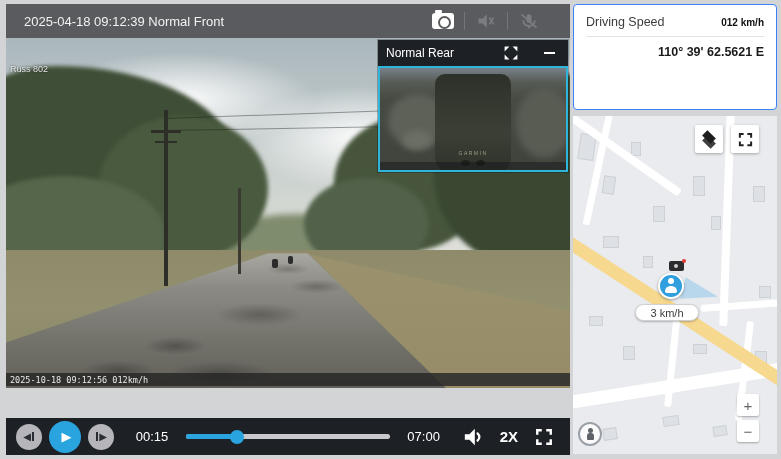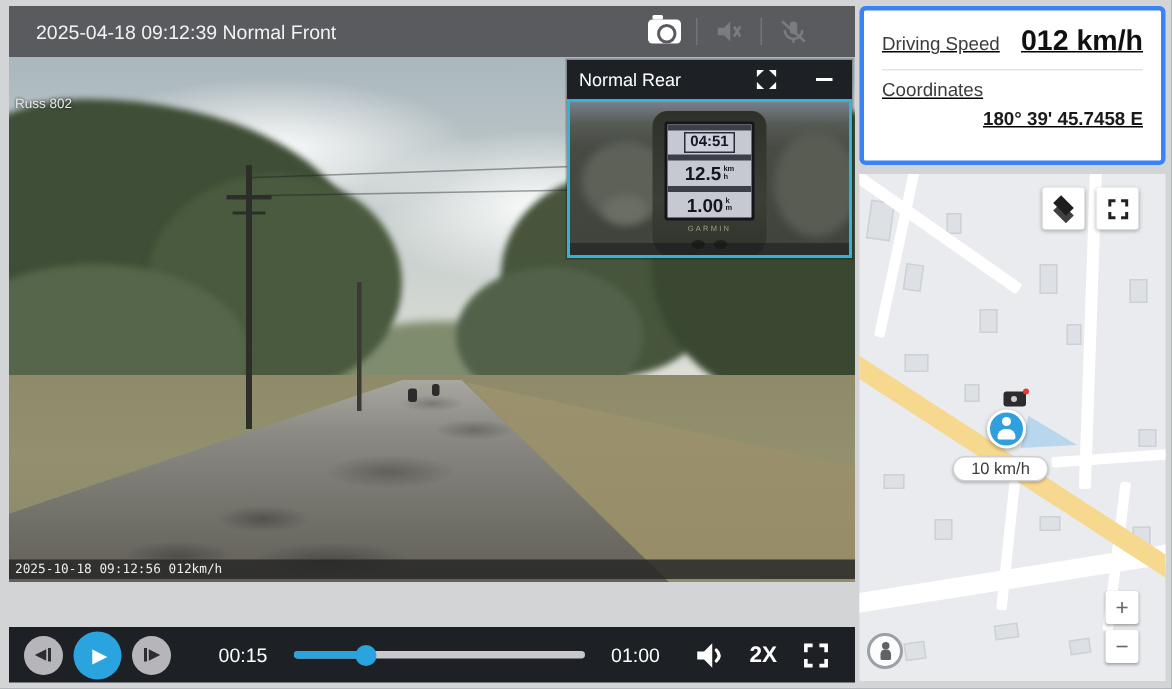--- a/index.html
+++ b/index.html
@@ -80,33 +80,33 @@
   .pip-bottom-strip { position:absolute; left:0; right:0; bottom:0; height:8px; background:rgba(18,20,26,.45); }
 
   
   .controls { position:absolute; left:6px; top:418px; width:564px; height:37px; background:var(--controlbar,#1d2126); display:flex; align-items:center; padding:0 10px; color:#fff; }
   .btn-circle { border-radius:50%; display:flex; align-items:center; justify-content:center; border:none; cursor:pointer; }
   .btn-prev,.btn-next { width:26px; height:26px; background:#b6b6ba; color:#2a2d33; }
   .btn-prev .tri,.btn-next .tri { font-size:10px; line-height:1; }
   .fbar { width:2px; height:9px; background:#2a2d33; margin:0 1px; }
   .btn-play { width:32px; height:32px; background:var(--accent,#2aa4df); color:#fff; margin:0 7px; font-size:13px; padding-left:3px; }
   .time { font-size:13px; width:44px; text-align:center; flex:none; }
-  .time-current { margin-left:26px; }
+  .time-current { margin-left:16px; }
   .track { flex:1; height:5px; background:#c9c9cd; border-radius:3px; position:relative; margin:0 12px; cursor:pointer; }
   .track-fill { position:absolute; left:0; top:0; bottom:0; background:var(--accent,#2aa4df); border-radius:3px; }
   .track-thumb { position:absolute; top:50%; left:25%; width:14px; height:14px; background:var(--accent,#2aa4df); border-radius:50%; transform:translate(-50%,-50%); cursor:grab; }
   .vol-btn { background:none; border:none; margin-left:12px; width:30px; height:26px; display:flex; align-items:center; justify-content:center; cursor:pointer; }
   .rate-btn { font-size:15px; font-weight:bold; margin:0 12px; background:none; border:none; color:#fff; cursor:pointer; font-family:inherit; }
   .fs-btn { background:none; border:none; width:28px; height:26px; display:flex; align-items:center; justify-content:center; cursor:pointer; margin-right:2px; }
 
   
-  .info-card { position:absolute; left:573px; top:4px; width:204px; height:106px; background:#fff; border:3px solid #3b82f6; border-radius:4px; padding:10px 12px 8px;text-decoration:underline; }
+  .info-card { position:absolute; left:573px; top:4px; width:204px; height:106px; background:#fff; border:1px solid #3b82f6; border-radius:4px; padding:10px 12px 8px; }
   .info-row1 { display:flex; justify-content:space-between; align-items:baseline; }
   .info-label { font-size:12.5px; color:#3c3c3c; }
-  .speed-value { font-size:19px; font-weight:bold; color:#101010; }
+  .speed-value { font-size:10px; font-weight:bold; color:#101010; }
   .info-div { border-top:1px solid #e4e4e4; margin:7px 0 6px; }
   .coord-lines { text-align:right; font-size:12.5px; font-weight:bold; color:#1a1a1a; line-height:18px; margin-top:3px; }
 
   
   .map { position:absolute; left:573px; top:116px; width:204px; height:338px; background:#e9ebee; overflow:hidden; cursor:grab; }
   .bld { position:absolute; background:#dde0e4; border:1px solid #cdd1d6; }
   .road-w { position:absolute; background:#ffffff; border-radius:2px; }
   .r-yellow { position:absolute; left:-50px; top:90px; width:330px; height:13px; background:var(--map-road-yellow,#f6d88e); transform:rotate(33deg); transform-origin:left center; border-radius:2px; }
   .heading { position:absolute; left:110px; top:161px; width:0; height:0; border-left:36px solid rgba(110,185,235,.4); border-top:11px solid transparent; border-bottom:11px solid transparent; transform:rotate(14deg); transform-origin:left center; }
   .marker { position:absolute; left:85px; top:157px; width:26px; height:26px; background:var(--marker-blue,#2f9fdd); border:2px solid #fff; border-radius:50%; box-shadow:0 1px 3px rgba(0,0,0,.35); cursor:pointer; }
@@ -202,42 +202,20 @@
       <button class="pip-hbtn">
         <span class="pip-minbar"></span>
       </button>
     </div>
     <div class="pip-body">
       <div class="pip-bg"></div>
       <div class="pip-blob pb1"></div>
       <div class="pip-blob pb2"></div>
       <div class="pip-blob pb3"></div>
       <div class="gps">
-        <div class="gps-screen">
-          <div class="gps-strip"></div>
-          <div class="gps-time">
-              <span>04:51</span>
-            </div>
-          <div class="gps-strip"></div>
-          <div class="gps-row">
-            <span class="gps-num">12.5</span>
-            <span class="gps-unit">
-              <span>km</span>
-              <span>h</span>
-            </span>
-          </div>
-          <div class="gps-strip"></div>
-          <div class="gps-row">
-            <span class="gps-num">1.00</span>
-            <span class="gps-unit">
-              <span>k</span>
-              <span>m</span>
-            </span>
-          </div>
-        </div>
         <div class="gps-brand">GARMIN</div>
         <div class="gps-btns">
             <i></i>
             <i></i>
           </div>
       </div>
       <div class="pip-bottom-strip"></div>
     </div>
   </div>
 
@@ -251,44 +229,43 @@
     </button>
     <button class="btn-circle btn-next">
       <span class="fbar"></span>
       <span class="tri">▶</span>
     </button>
     <div class="time time-current">00:15</div>
     <div class="track">
       <div class="track-fill" style="width: 25%;"></div>
       <div class="track-thumb" style="left: 25%;"></div>
     </div>
-    <div class="time">01:00</div>
+    <div class="time">07:00</div>
     <button class="vol-btn">
       <svg width="22" height="20" viewBox="0 0 24 22">
         <polygon points="3,8 8,8 14,2 14,20 8,14 3,14" fill="#fff"></polygon>
         <path d="M17 7 Q21 11 17 15" fill="none" stroke="#fff" stroke-width="2.4" stroke-linecap="round"></path>
       </svg>
     </button>
     <button class="rate-btn">2X</button>
     <button class="fs-btn">
       <svg width="18" height="18" viewBox="0 0 24 24">
         <path d="M3 9 V3 H9 M15 3 H21 V9 M21 15 V21 H15 M9 21 H3 V15" fill="none" stroke="#fff" stroke-width="3.2"></path>
       </svg>
     </button>
   </div>
 
   <div class="info-card">
     <div class="info-row1">
       <span class="info-label">Driving Speed</span>
       <span class="speed-value">012 km/h</span>
     </div>
     <div class="info-div"></div>
-    <div class="info-label">Coordinates</div>
     <div class="coord-lines">
-      <div>180° 39' 45.7458 E</div>
+      <div>110° 39' 62.5621 E</div>
     </div>
   </div>
 
   <div class="map">
     <div class="bld" style="left:6px;top:18px;width:16px;height:26px;transform:rotate(8deg)"></div>
     <div class="bld" style="left:30px;top:60px;width:12px;height:18px;transform:rotate(8deg)"></div>
     <div class="bld" style="left:58px;top:26px;width:10px;height:14px"></div>
     <div class="bld" style="left:80px;top:90px;width:12px;height:16px"></div>
     <div class="bld" style="left:30px;top:120px;width:16px;height:12px"></div>
     <div class="bld" style="left:70px;top:140px;width:10px;height:12px"></div>
@@ -310,21 +287,21 @@
     <div class="road-w" style="left:128px;top:186px;width:80px;height:7px;transform:rotate(-4deg)"></div>
     <div class="road-w" style="left:96px;top:196px;width:7px;height:95px;transform:rotate(6deg)"></div>
     <div class="road-w" style="left:168px;top:205px;width:7px;height:100px;transform:rotate(7deg)"></div>
     <div class="road-w" style="left:-15px;top:262px;width:250px;height:13px;transform:rotate(-9deg)"></div>
     <div class="r-yellow"></div>
 
     <div class="heading"></div>
     <div class="marker"></div>
     <div class="cam-badge"></div>
     <div class="cam-dot"></div>
-    <div class="speed-pill">10 km/h</div>
+    <div class="speed-pill">3 km/h</div>
 
     <button class="map-btn layers-btn">
       <span class="diamond"></span>
       <span class="diamond d2"></span>
     </button>
     <button class="map-btn mapfs-btn">
       <svg width="15" height="15" viewBox="0 0 24 24">
         <path d="M3 9 V3 H9 M15 3 H21 V9 M21 15 V21 H15 M9 21 H3 V15" fill="none" stroke="#222" stroke-width="3.2"></path>
       </svg>
     </button>

